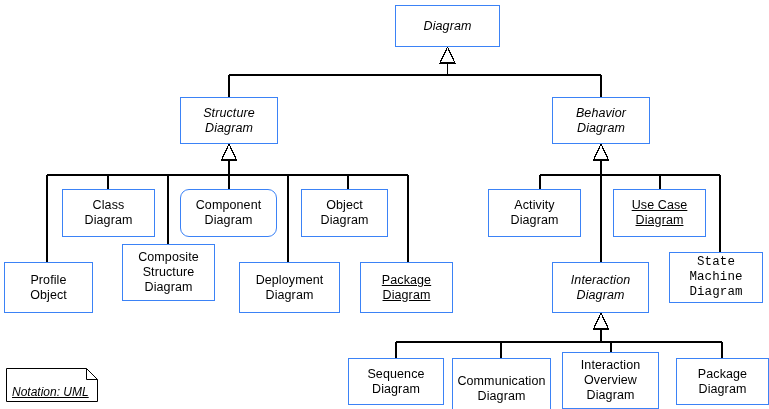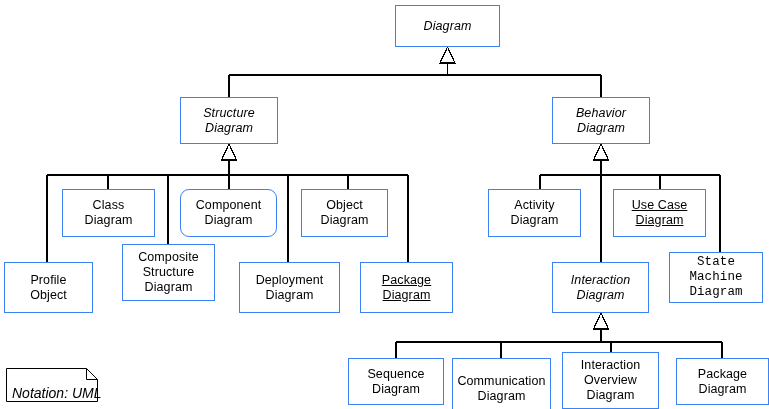--- a/index.html
+++ b/index.html
@@ -52,24 +52,25 @@
   #note-box {
     position: absolute;
     box-sizing: border-box;
     background: #ffffff;
     z-index: 5;
   }
   #note-box .note-text {
     position: absolute;
     left: 6px;
     top: 17px;
-    font-size: 14px;
+    font-size: 12px;
     font-style: italic;
     color: #000000;
     white-space: nowrap;
+    text-decoration: underline;
   }
   #note-box svg {
     position: absolute;
     left: 0;
     top: 0;
   }
 </style>
 </head>
 <body>
 

